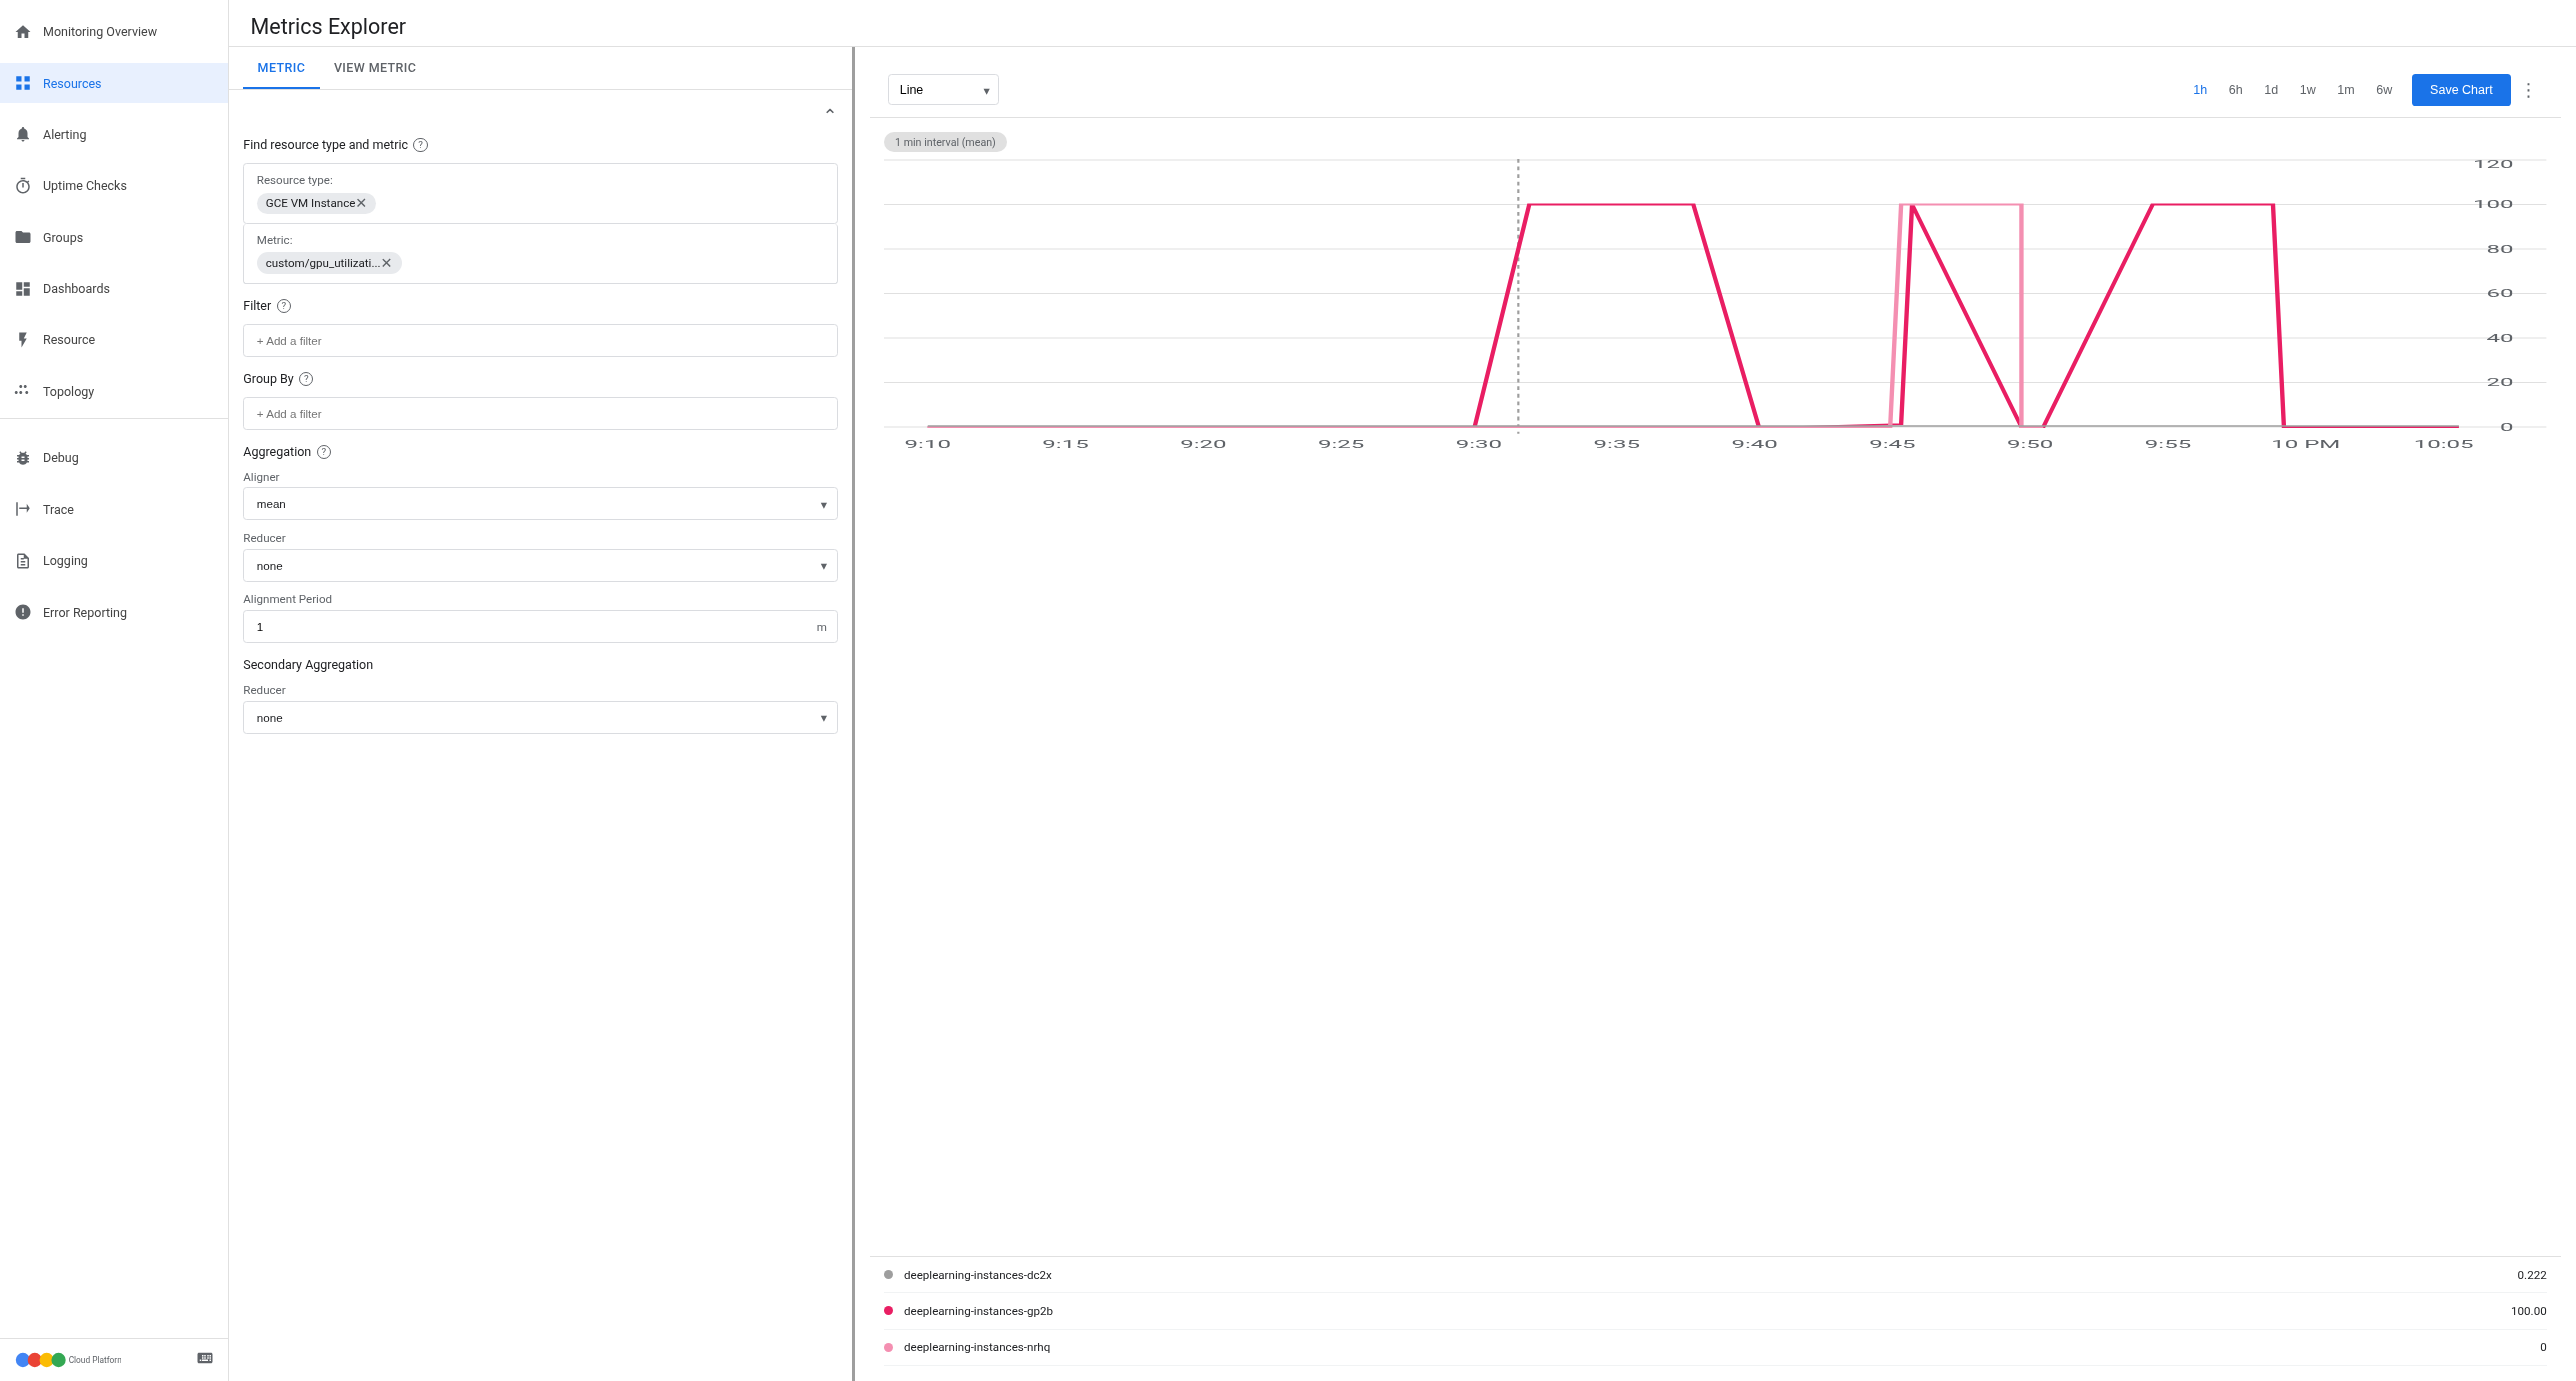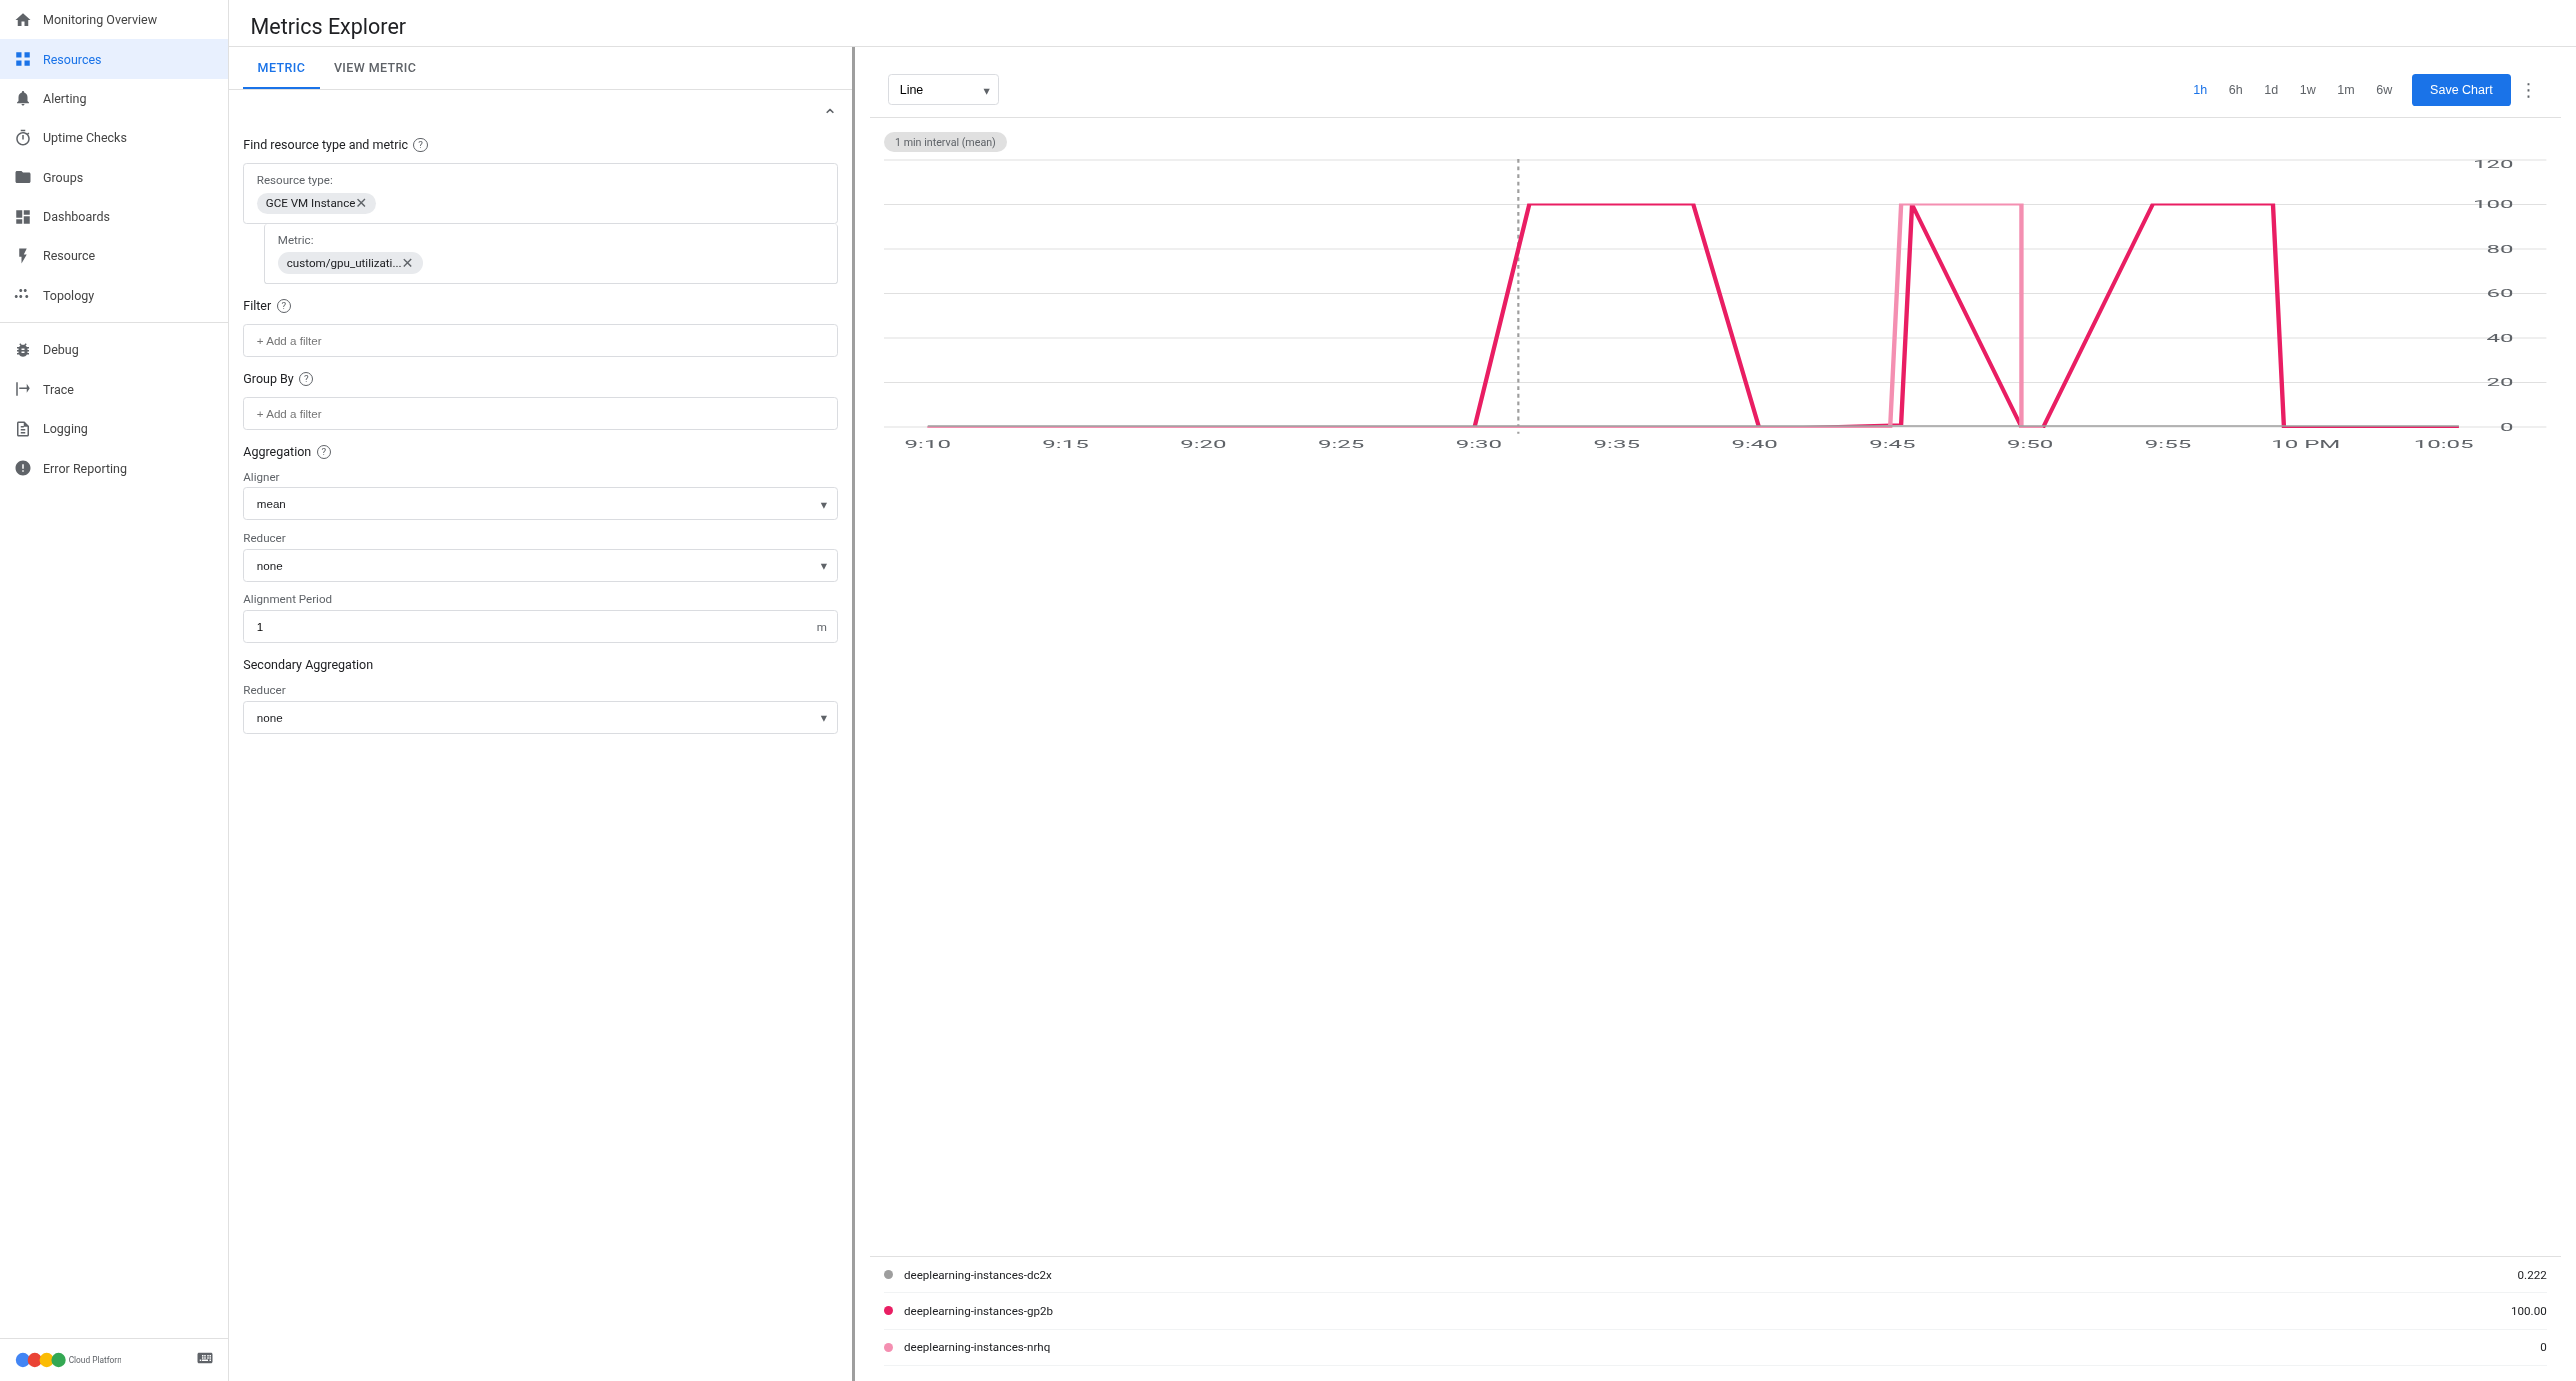--- a/index.html
+++ b/index.html
@@ -17,20 +17,21 @@
       overflow-y: auto;
     }
     .sidebar-item {
       display: flex;
       align-items: center;
       padding: 10.7px 14.3px;
       cursor: pointer;
       color: #444;
       font-size: 12.5px;
       gap: 10.7px;
+      margin-top: 12px;
     }
     .sidebar-item.active { background: #e8f0fe; color: #1a73e8; }
     .sidebar-item .icon { width: 18px; height: 18px; display: flex; align-items: center; justify-content: center; flex-shrink: 0; }
     .sidebar-divider { height: 0.9px; background: #e0e0e0; margin: 7.2px 0; }
     .sidebar-bottom { margin-top: auto; padding: 10.7px 14.3px; display: flex; align-items: center; gap: 10.7px; border-top: 0.9px solid #e0e0e0; }
 
     
     .main { flex: 1; display: flex; flex-direction: column; overflow: hidden; background: #fff; }
     .page-header { padding: 14.3px 21.5px 7.2px; border-bottom: 0.9px solid #e0e0e0; }
     .page-title { font-size: 21.5px; font-weight: 400; color: #202124; }
@@ -91,21 +92,21 @@
       cursor: pointer;
     }
 
     .resource-row {
       background: #fff;
       border: 0.9px solid #dadce0;
       border-radius: 3.6px;
       padding: 9px 12.5px;
       margin-bottom: 0;
     }
-    .resource-row + .resource-row { border-top: none; margin-left: 21px; }
+    .resource-row + .resource-row { border-top: none; }
 
     .resource-label { font-size: 11.6px; color: #5f6368; margin-bottom: 5.4px; }
     .chip {
       display: inline-flex;
       align-items: center;
       background: #e8eaed;
       border-radius: 14.3px;
       padding: 3.6px 9px;
       font-size: 11.6px;
       color: #202124;

